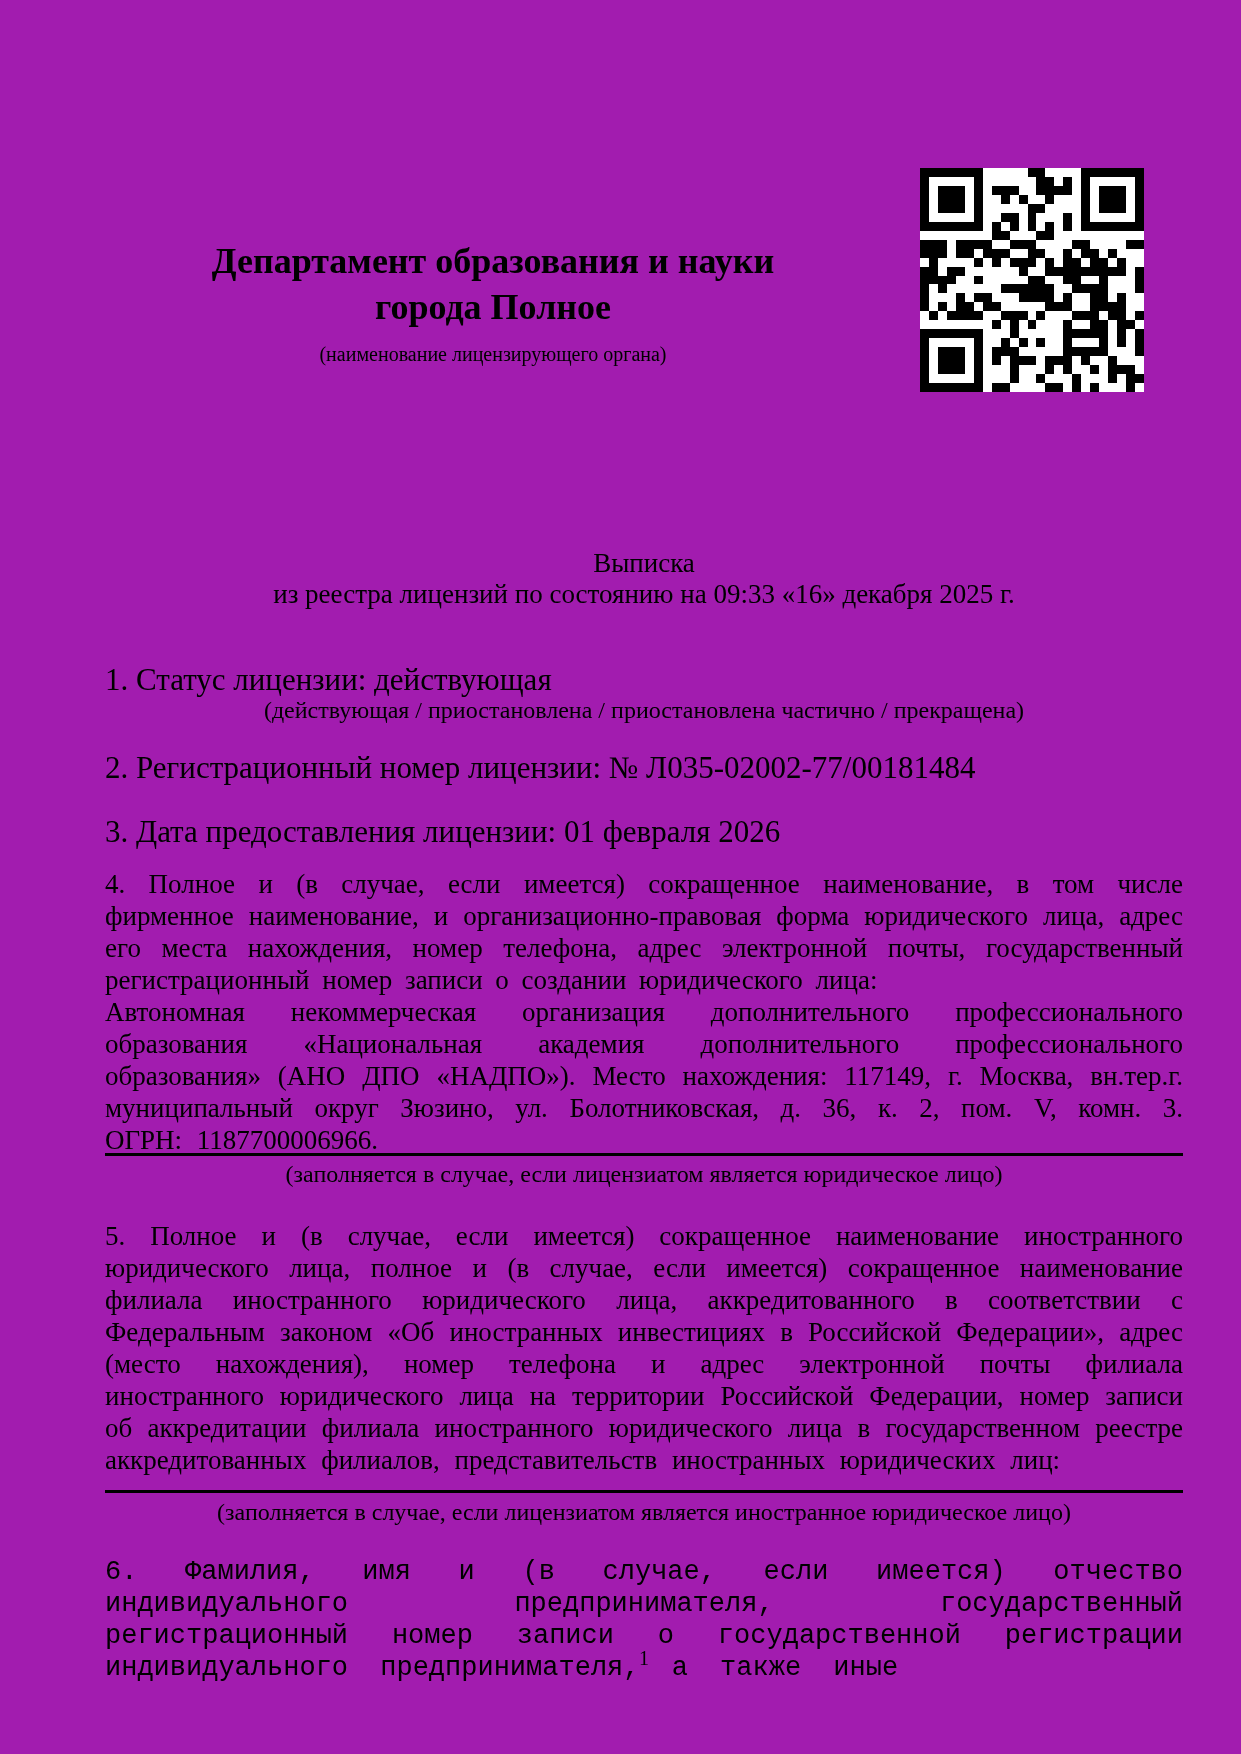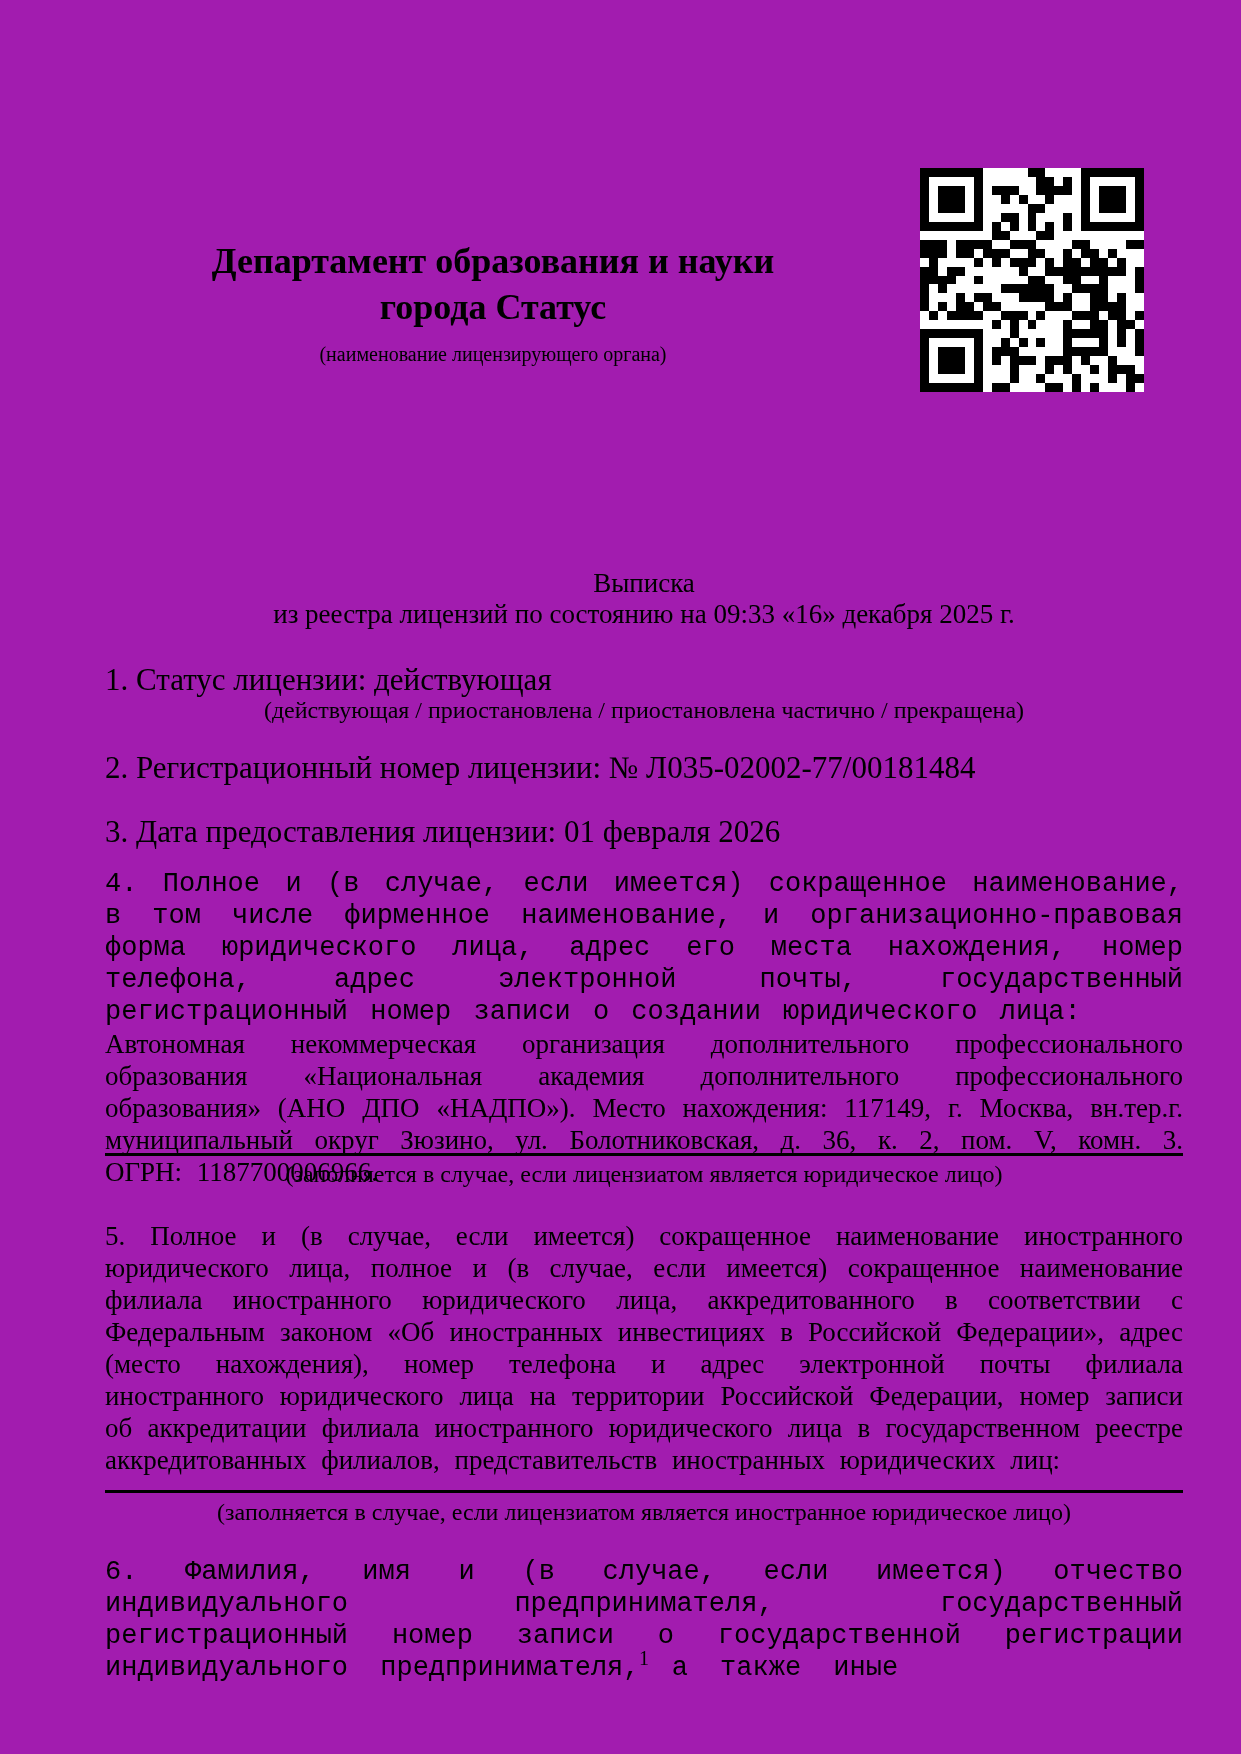--- a/index.html
+++ b/index.html
@@ -45,21 +45,20 @@
 
   
   .doc-heading {
     position: absolute;
     left: 105px;
     top: 548px;
     width: 1078px;
     text-align: center;
     font-size: 27px;
     line-height: 31px;
-    margin-top: 20px;
   }
 
   
   .line-item {
     position: absolute;
     left: 105px;
     width: 1078px;
     font-size: 31px;
     line-height: 32px;
   }
@@ -73,21 +72,21 @@
   }
   .para {
     position: absolute;
     left: 105px;
     width: 1078px;
     font-size: 27px;
     line-height: 32px;
     text-align: justify;
   }
   .para p { margin: 0; padding: 0; text-align: justify; }
-  .ws6  { word-spacing: 6px; font-family: Liberation Mono, monospace; }
+  .ws6  { word-spacing: 6px; }
   .ws8  { word-spacing: 8px; }
   .ws18 { word-spacing: 16px; font-family: Liberation Mono, monospace; }
 
   .rule {
     position: absolute;
     left: 105px;
     width: 1078px;
     height: 0;
     border-top: 3px solid #000000;
   }
@@ -103,21 +102,21 @@
   }
 </style>
 </head>
 <body>
 
 <div class="page">
 
   <div class="issuer-block">
     <div class="issuer-title">
       <div>Департамент образования и науки</div>
-      <div>города Статус</div>
+      <div>города Полное</div>
     </div>
     <div class="issuer-caption">(наименование лицензирующего органа)</div>
   </div>
 
   <svg class="qr" id="qr" viewBox="0 0 25 25" shape-rendering="crispEdges">
       <rect x="0" y="0" width="25" height="25" fill="#fff"></rect>
       <rect x="0" y="0" width="1" height="1" fill="#000"></rect>
       <rect x="1" y="0" width="1" height="1" fill="#000"></rect>
       <rect x="2" y="0" width="1" height="1" fill="#000"></rect>
       <rect x="3" y="0" width="1" height="1" fill="#000"></rect>

